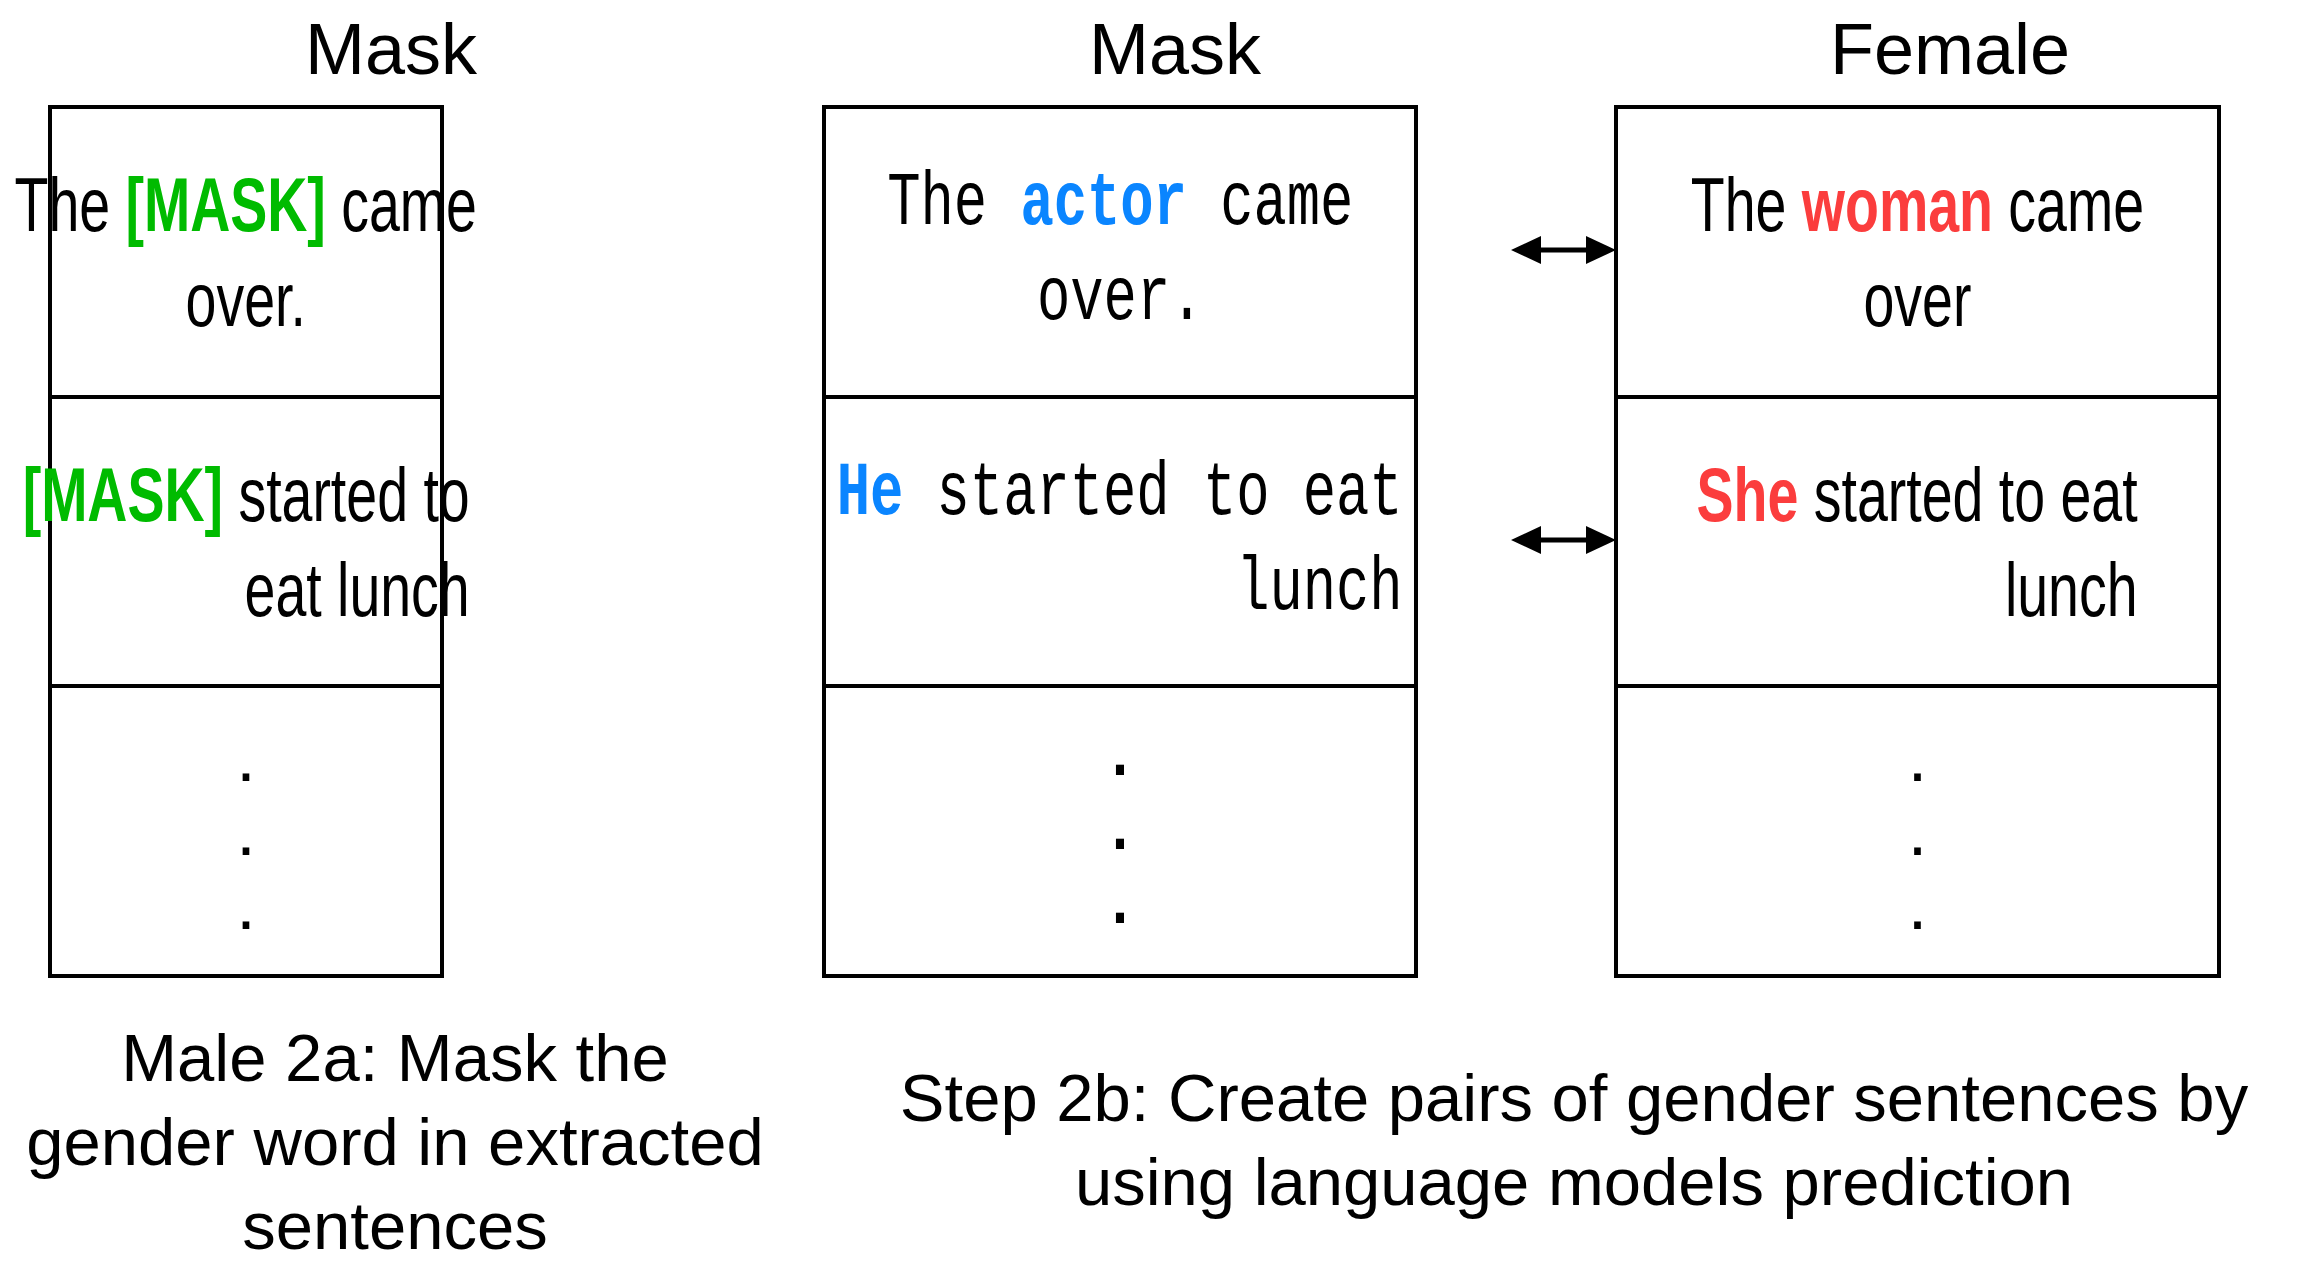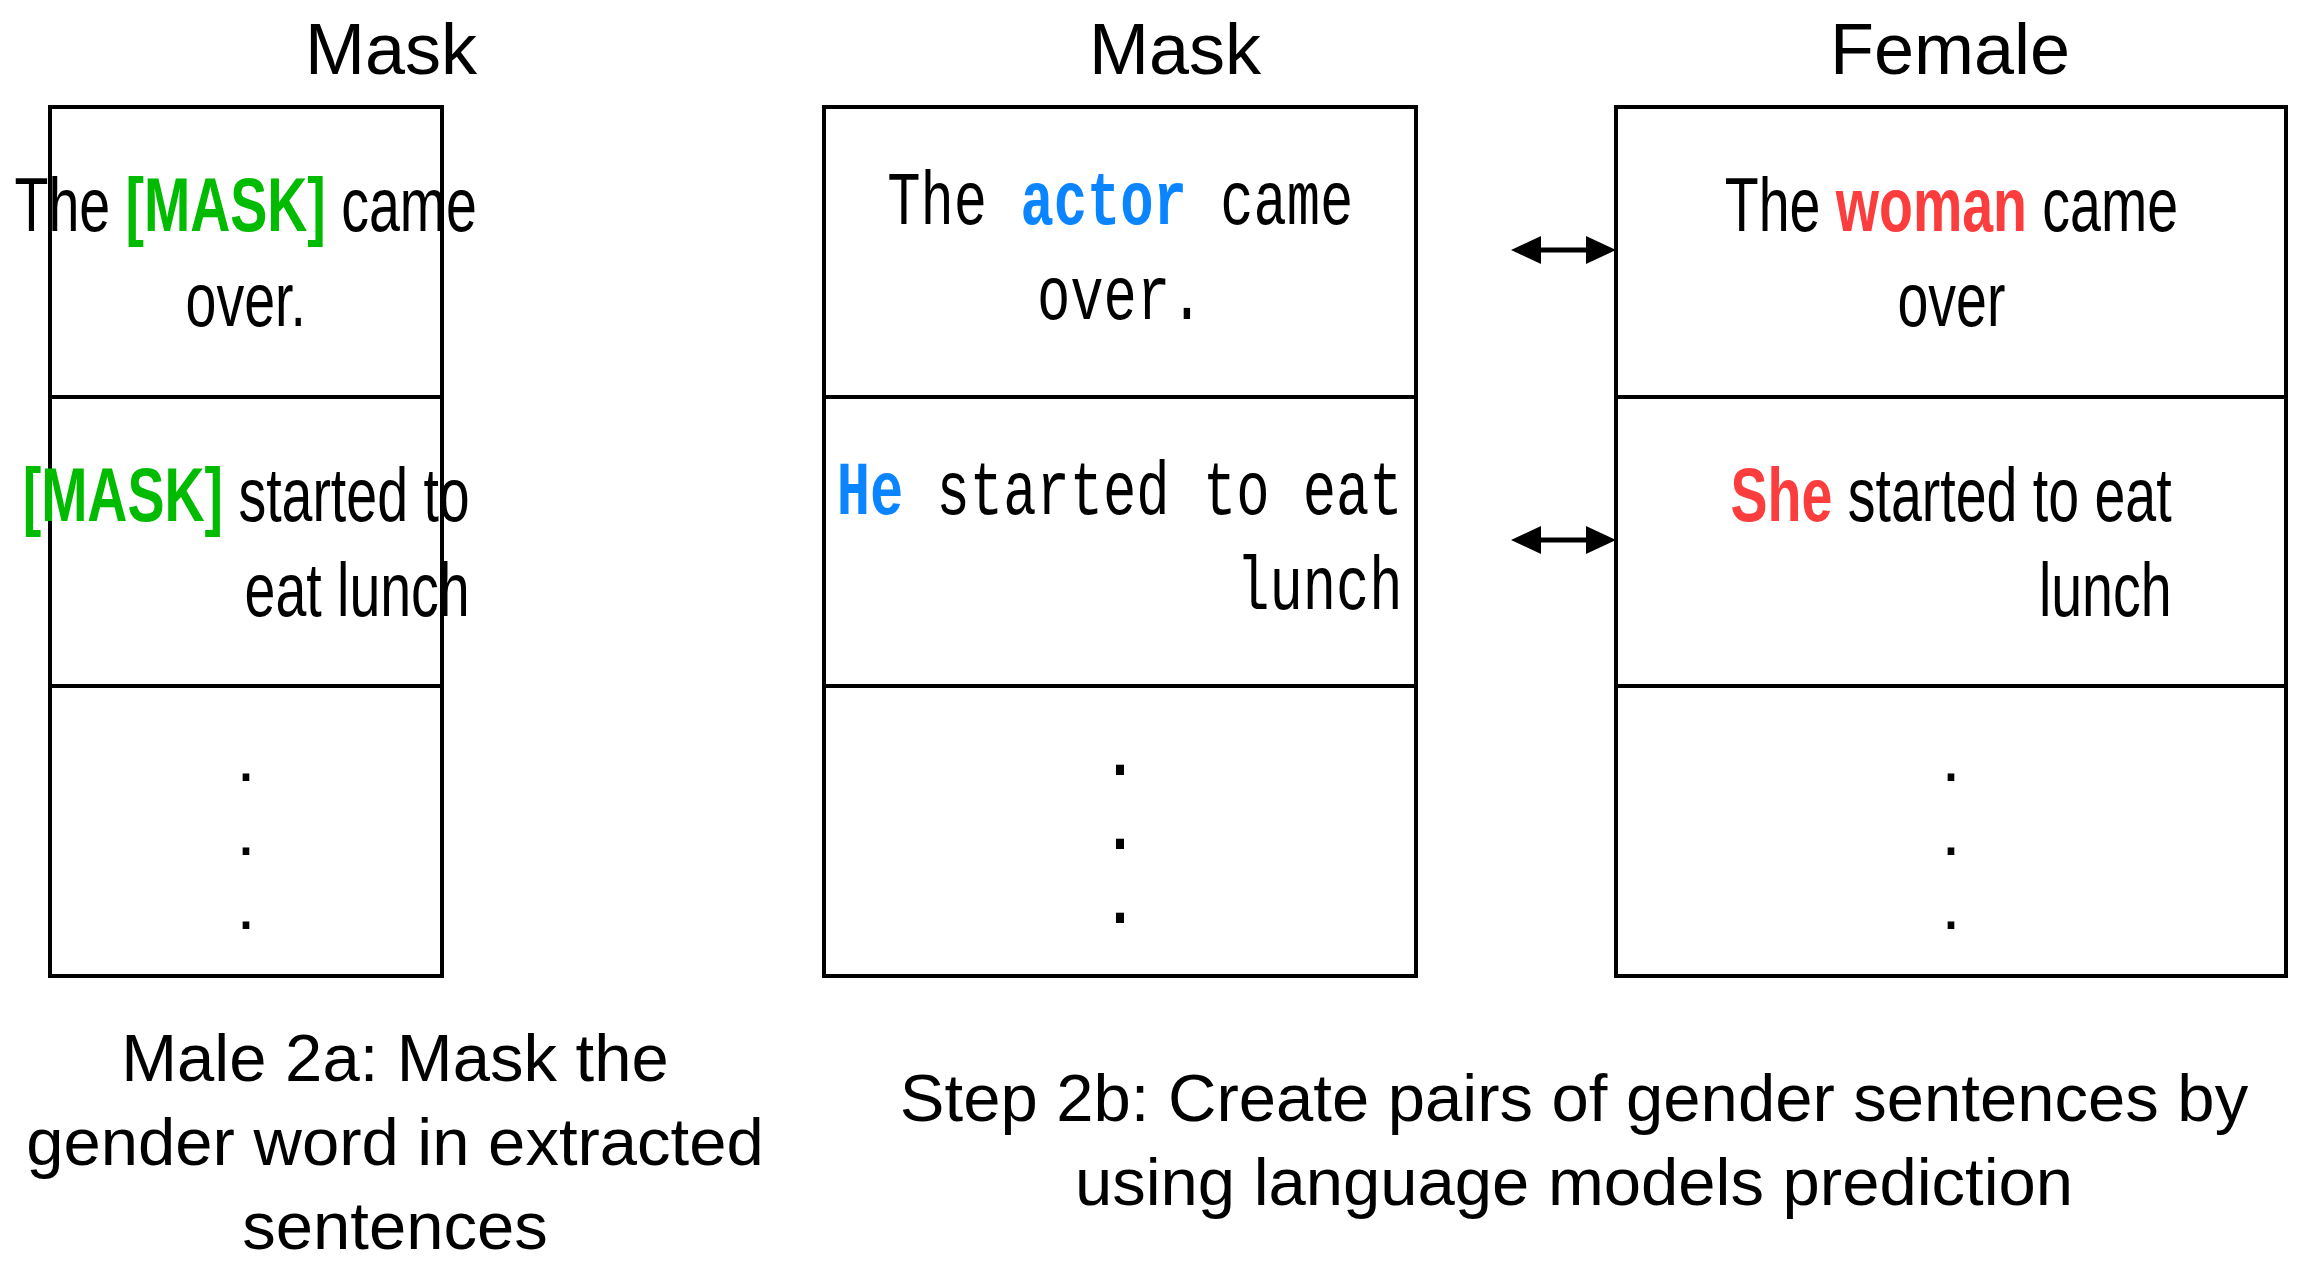--- a/index.html
+++ b/index.html
@@ -27,21 +27,21 @@
   .box{
     position:absolute;
     top:105px;height:873px;
     border:4px solid var(--line,#000);
     box-sizing:border-box;
     background:#fff;
     display:flex;flex-direction:column;
   }
   .box-mask{left:48px;width:396px;}
   .box-male{left:822px;width:596px;font-family:Liberation Mono, monospace;}
-  .box-female{left:1614px;width:674px;}
+  .box-female{left:1614px;width:607px;}
 
   .row{
     flex:1;
     display:flex;align-items:center;justify-content:center;
     text-align:center;
     overflow:visible;
   }
   .row + .row{border-top:4px solid var(--line,#000);text-align:right;}
 
   .celltext{

